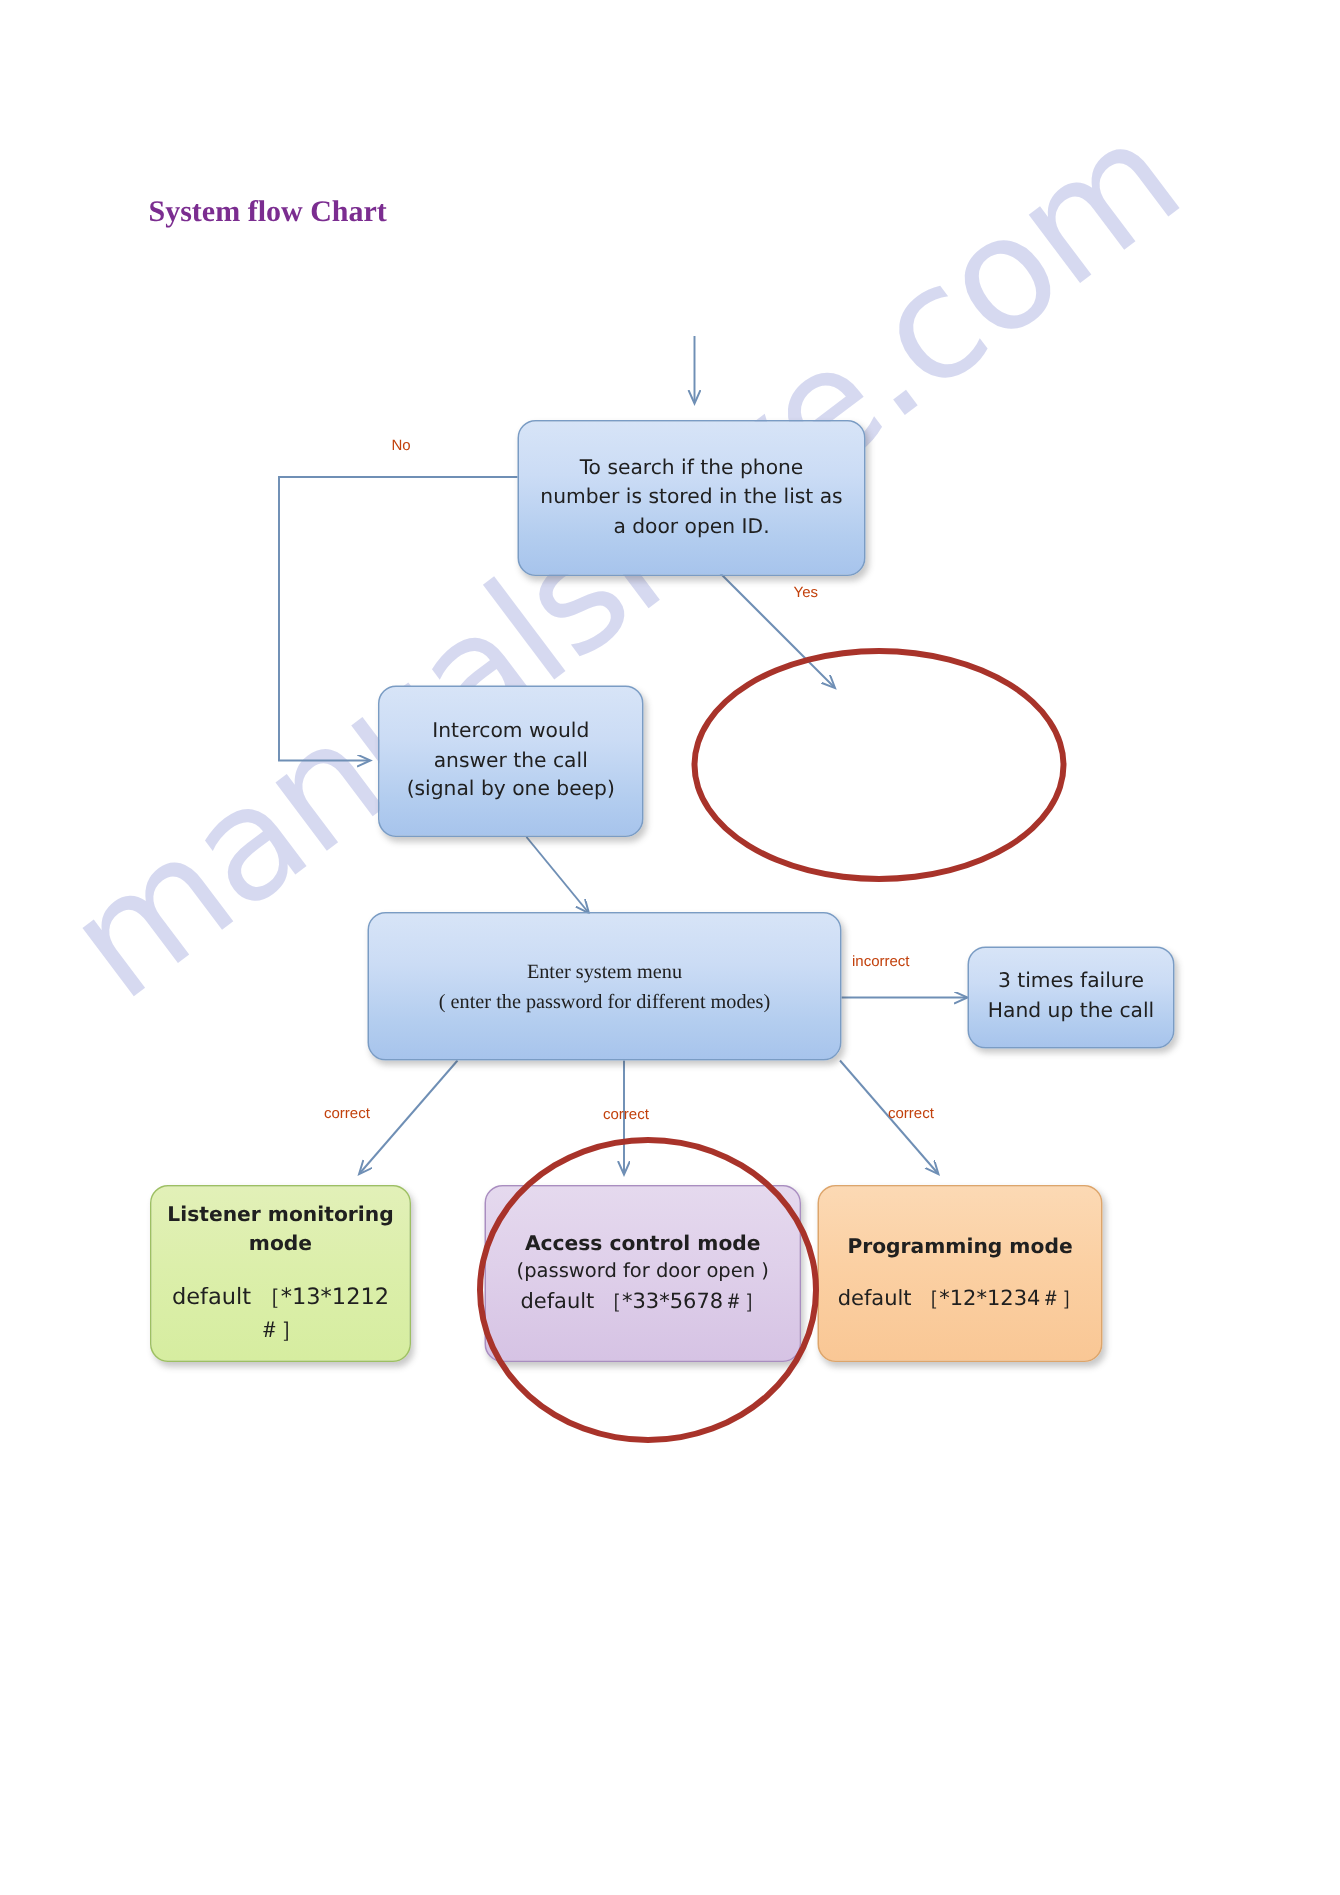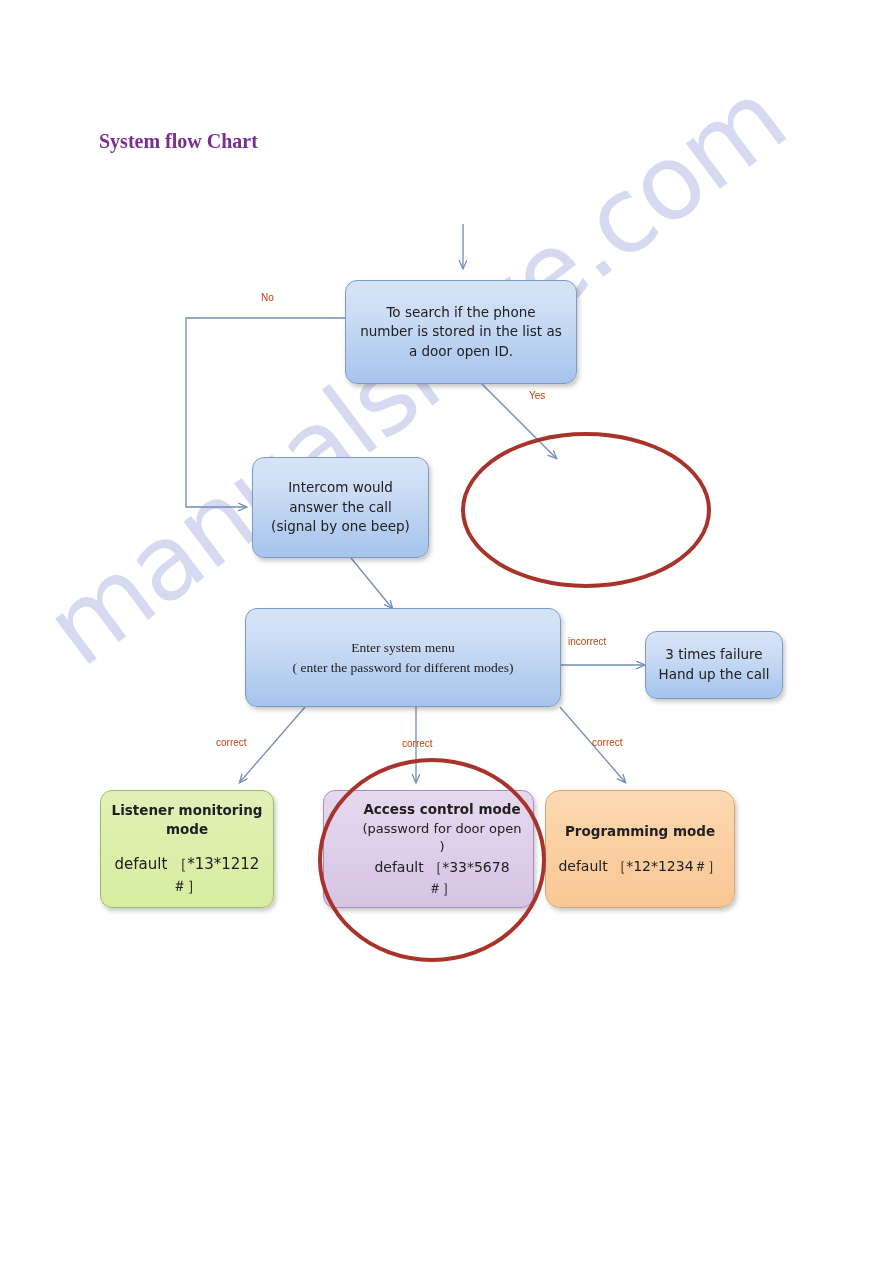--- a/index.html
+++ b/index.html
@@ -90,21 +90,20 @@
     background: linear-gradient(to bottom, #e2f0b8 0%, #dcefab 45%, #d6eda0 100%);
     border-color: #9dbf63;
   }
   .node.purple {
     background: linear-gradient(to bottom, #e5d9ee 0%, #dfd0ea 45%, #d6c3e4 100%);
     border-color: #a98dc0;
   }
   .node.orange {
     background: linear-gradient(to bottom, #fcd9b4 0%, #fbd0a3 45%, #f9c795 100%);
     border-color: #dda56b;
-    border-radius: 15px;
   }
   .node .inner { padding: 2px 10px; width: 100%; }
   .node .l1 { display: block; }
   .node .bold { font-weight: bold; }
 
   
   .edge-label {
     position: absolute;
     font-family: Liberation Sans, sans-serif;
     font-size: 10px;
@@ -192,21 +191,21 @@
     </div>
   </div>
 
   <div class="node green" style="left:100px; top:790px; width:174px; height:118px;">
     <div class="inner">
       <span class="l1 bold" style="font-size:13.5px;">Listener monitoring mode</span>
       <span class="l1" style="display:block; margin-top:14px; font-size:15px;">default ［*13*1212＃］</span>
     </div>
   </div>
 
-  <div class="node purple" style="left:323px; top:790px; width:211px; height:118px;padding-left:27px;">
+  <div class="node purple" style="left:323px; top:790px; width:211px; height:118px;">
     <div class="inner">
       <span class="l1 bold" style="font-size:13.5px;">Access control mode</span>
       <span class="l1" style="display:block; font-size:13px;">(password  for door  open )</span>
       <span class="l1" style="display:block; font-size:14px;text-align:center;">default ［*33*5678＃］</span>
     </div>
   </div>
 
   <div class="node orange" style="left:545px; top:790px; width:190px; height:118px;">
     <div class="inner">
       <span class="l1 bold" style="font-size:13.5px;">Programming mode</span>

